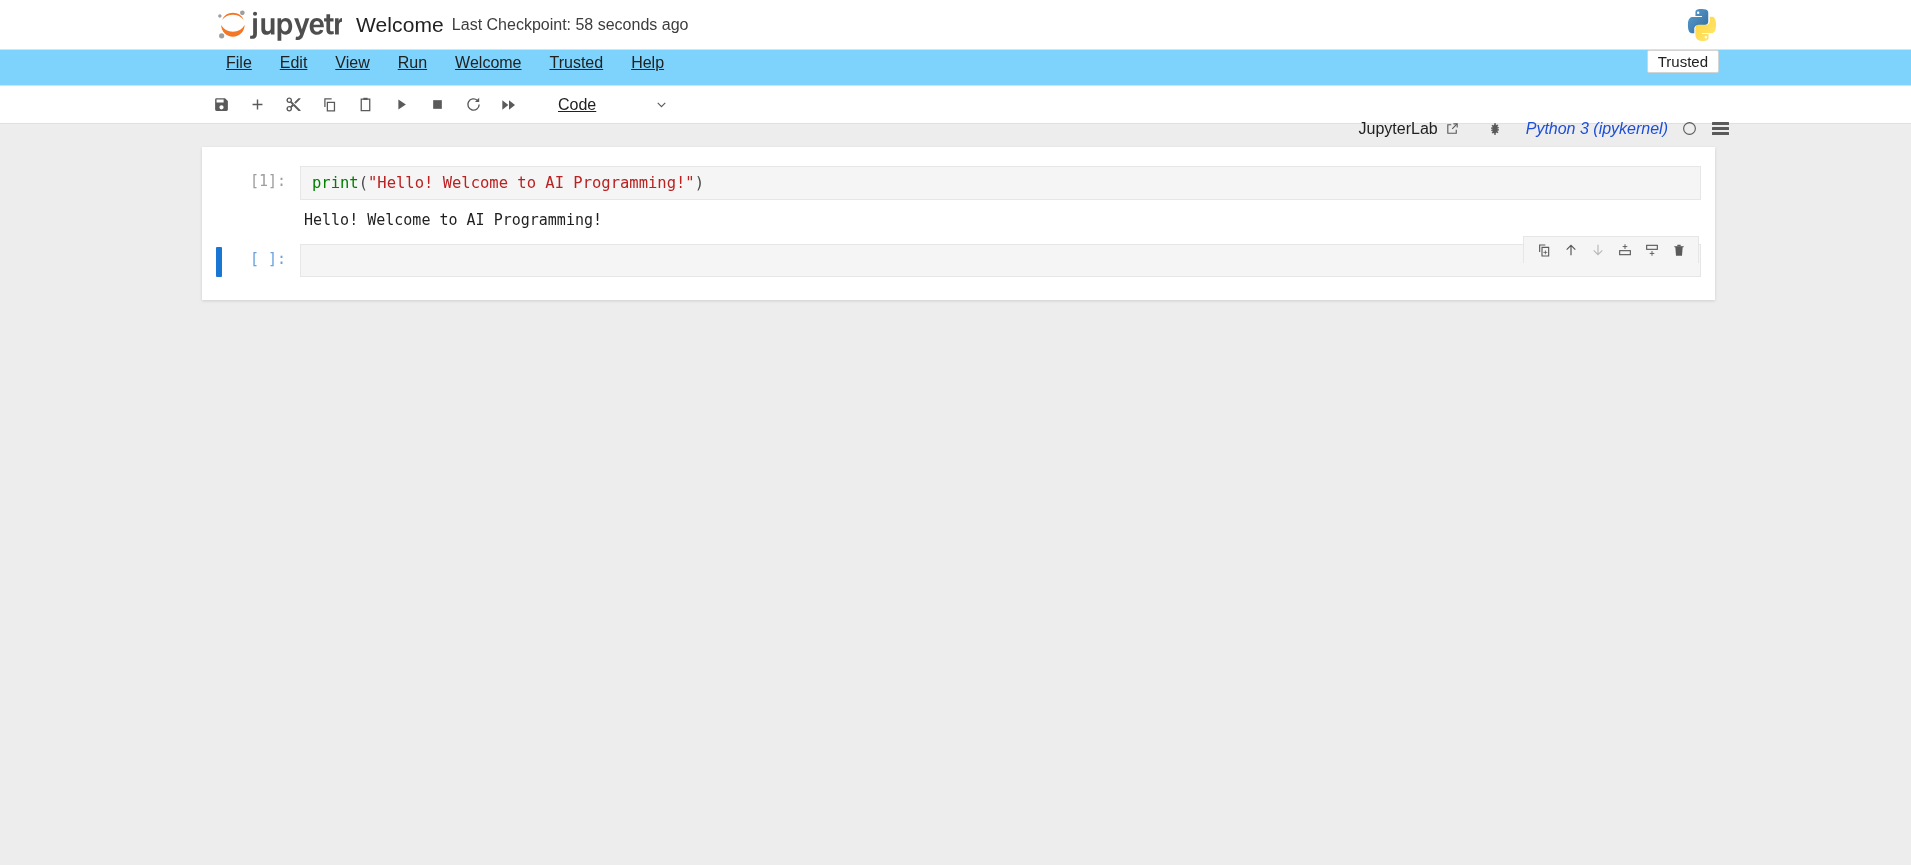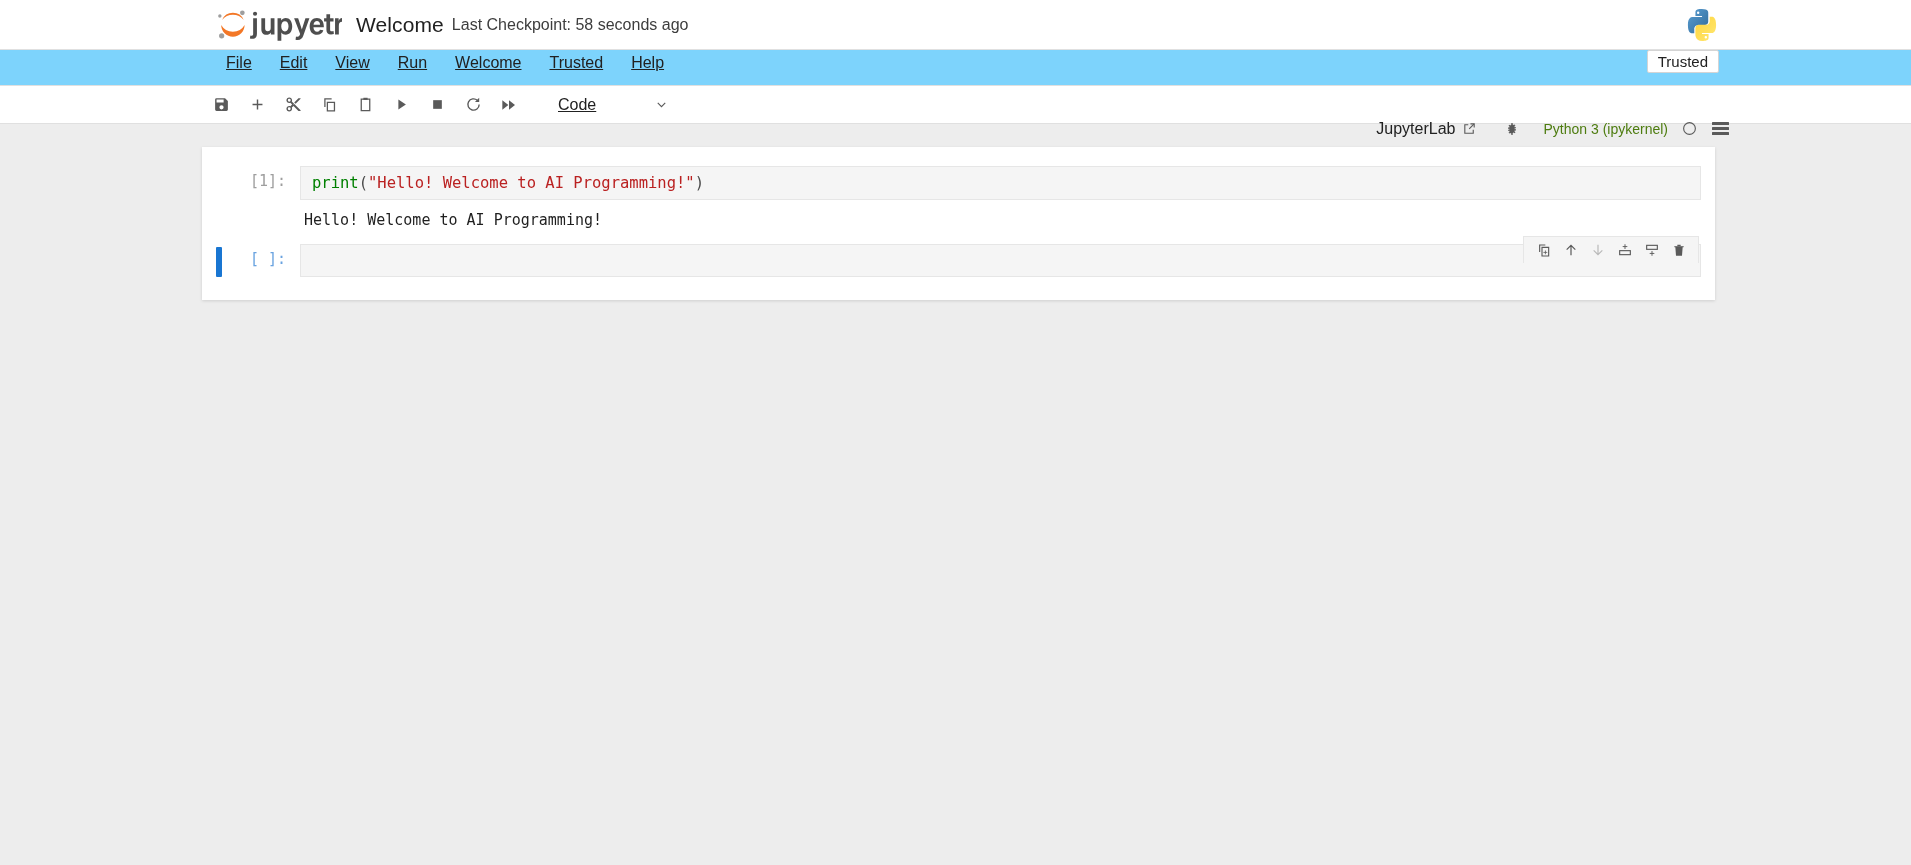--- a/index.html
+++ b/index.html
@@ -118,24 +118,25 @@
     cursor: pointer;
   }
   .tb-link .ext { margin-left: 7px; display:flex; }
   .bug-btn {
     margin-left: 22px;
     width: 26px; height: 26px;
     display:flex; align-items:center; justify-content:center;
     cursor: pointer; border-radius: 2px;
   }
   .kernel-name {
-    font-size: 14px;
-    color: #4d7c0f;
+    font-size: 16px;
+    color: #1d4ed8;
     margin-left: 18px;
     cursor: pointer;
+    font-style: italic;
   }
   .kernel-status {
     margin-left: 13px;
     display: flex; align-items: center;
     cursor: pointer;
   }
   .hamburger {
     margin-left: 14px;
     display: flex; flex-direction: column;
     justify-content: space-between;

